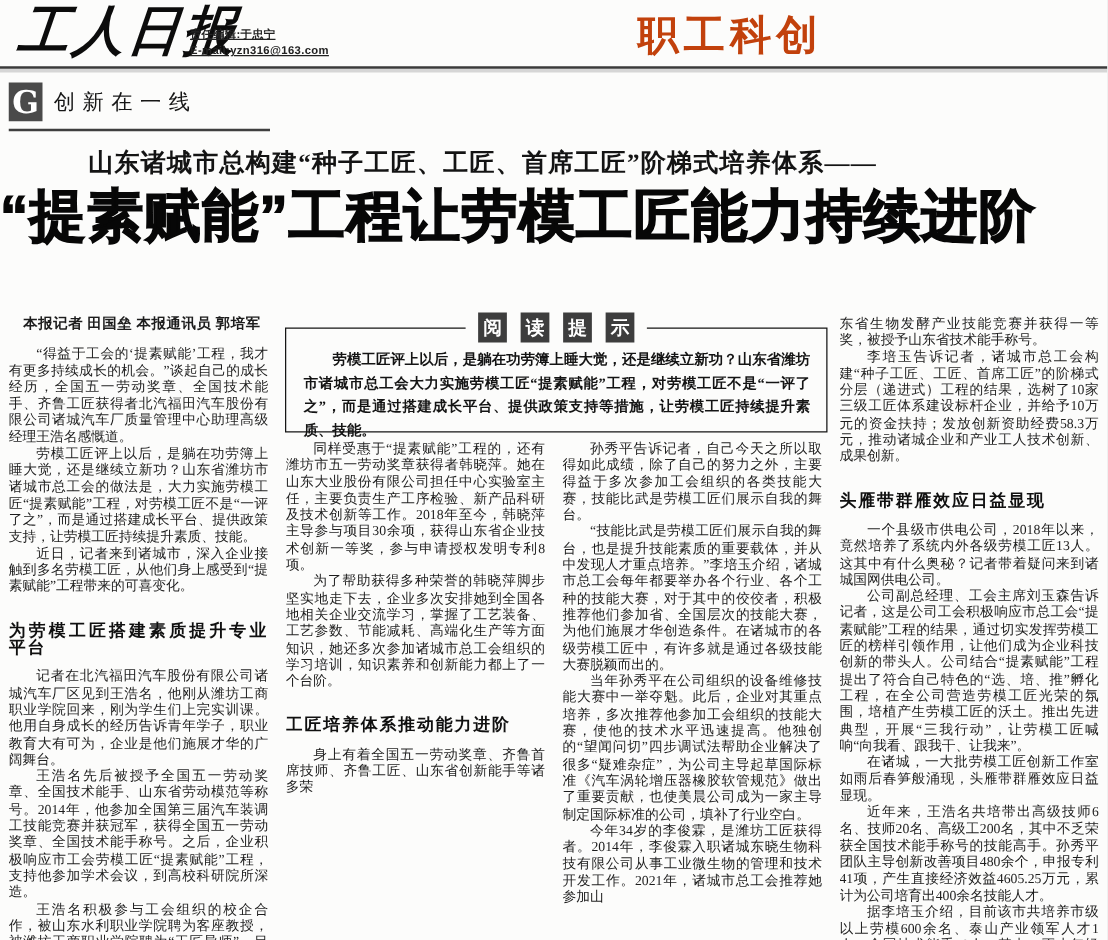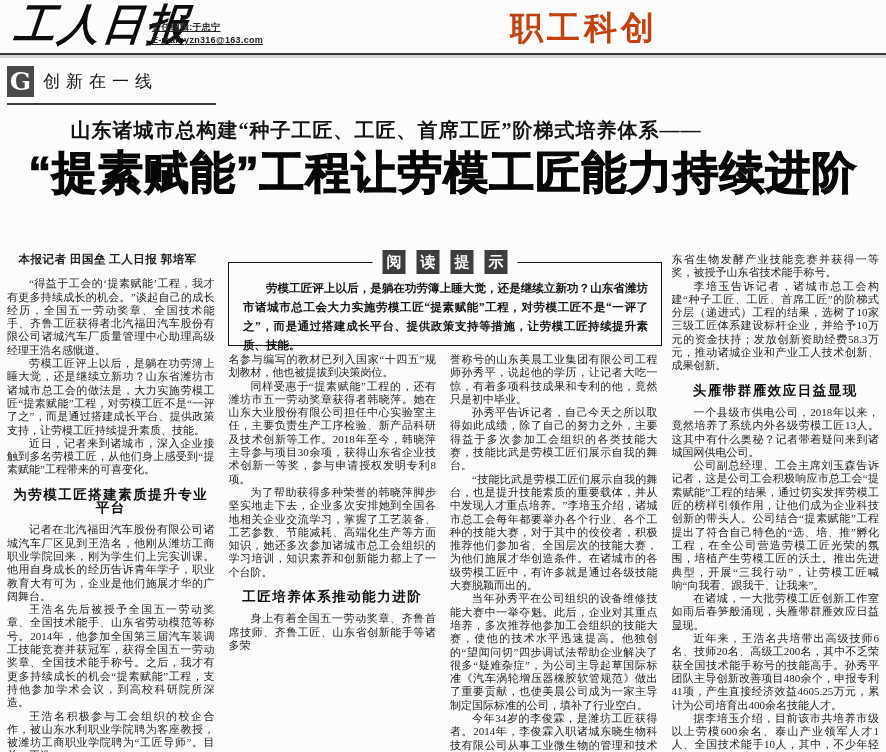--- a/index.html
+++ b/index.html
@@ -39,41 +39,41 @@
   .section-label-text {
     font-family:"Liberation Sans", sans-serif; font-size:17px; color:#161616;
     letter-spacing:6px; font-weight:500;
   }
   
   .kicker {
     position:absolute; top:117px; left:0; width:772px; text-align:center;
     font-size:20px; font-weight:600; letter-spacing:1px; color:#141414;
   }
   .headline {
-    position:absolute; top:143px; left:0; width:886px; text-align:center;
+    position:absolute; top:143px; left:0; width:886px; 
     font-family:"Liberation Sans", sans-serif; font-weight:900;
     font-size:45px; letter-spacing:1px; color:#070707;
     -webkit-text-stroke:1.2px #070707;
   }
   
   .article { position:absolute; top:253px; left:7px; width:872px; bottom:0;
     display:flex; gap:14px; }
   .col {
     flex:1 1 0; min-width:0; font-size:11px; line-height:13.3px;
     text-align:justify; overflow:hidden; color:#1d1d1d;
   }
   .col p { margin:0; text-indent:2em; }
   .col p.cont { text-indent:0; }
   .byline {
     font-weight:700; font-size:11.5px; letter-spacing:0.5px;
     text-indent:1em !important; margin-bottom:11px !important;
   }
   .col h3 {
-    margin:11px 0 9px; text-align:center; text-indent:0;
-    font-family:Liberation Sans, sans-serif; font-weight:700;
+    margin:23px 0 9px; text-indent:0;
+    font-family:Liberation Mono, monospace; font-weight:700;
     font-size:13.5px; letter-spacing:1.5px; color:#101010;
   }
   .pad-below-box { padding-top:100px; }
   
   .tips-box {
     position:absolute; left:221px; top:9px; width:434px; height:84px;
     border:1.5px solid #151515; box-sizing:border-box; background:#fcfcfb;
   }
   .tips-title {
     position:absolute; top:-13px; left:50%; transform:translateX(-50%);
@@ -118,40 +118,38 @@
       <div class="tips-title">
         <span class="tip-char" style="background: rgb(61, 61, 61);">阅</span>
         <span class="tip-char" style="background: rgb(61, 61, 61);">读</span>
         <span class="tip-char" style="background: rgb(61, 61, 61);">提</span>
         <span class="tip-char" style="background: rgb(61, 61, 61);">示</span>
       </div>
       <p class="tips-text">劳模工匠评上以后，是躺在功劳簿上睡大觉，还是继续立新功？山东省潍坊市诸城市总工会大力实施劳模工匠“提素赋能”工程，对劳模工匠不是“一评了之”，而是通过搭建成长平台、提供政策支持等措施，让劳模工匠持续提升素质、技能。</p>
     </div>
 
     <div class="col">
-      <p class="byline">本报记者 田国垒  工人日报 郭培军</p>
+      <p class="byline">本报记者 田国垒  本报通讯员 郭培军</p>
       <p>“得益于工会的‘提素赋能’工程，我才有更多持续成长的机会。”谈起自己的成长经历，全国五一劳动奖章、全国技术能手、齐鲁工匠获得者北汽福田汽车股份有限公司诸城汽车厂质量管理中心助理高级经理王浩名感慨道。</p>
       <p>劳模工匠评上以后，是躺在功劳簿上睡大觉，还是继续立新功？山东省潍坊市诸城市总工会的做法是，大力实施劳模工匠“提素赋能”工程，对劳模工匠不是“一评了之”，而是通过搭建成长平台、提供政策支持，让劳模工匠持续提升素质、技能。</p>
       <p>近日，记者来到诸城市，深入企业接触到多名劳模工匠，从他们身上感受到“提素赋能”工程带来的可喜变化。</p>
       <h3>为劳模工匠搭建素质提升专业平台</h3>
       <p>记者在北汽福田汽车股份有限公司诸城汽车厂区见到王浩名，他刚从潍坊工商职业学院回来，刚为学生们上完实训课。他用自身成长的经历告诉青年学子，职业教育大有可为，企业是他们施展才华的广阔舞台。</p>
-      <p>王浩名先后被授予全国五一劳动奖章、全国技术能手、山东省劳动模范等称号。2014年，他参加全国第三届汽车装调工技能竞赛并获冠军，获得全国五一劳动奖章、全国技术能手称号。之后，我才有更多持续成长的机会“提素赋能”工程，支持他参加学术会议，到高校科研院所深造。</p>
+      <p>王浩名先后被授予全国五一劳动奖章、全国技术能手、山东省劳动模范等称号。2014年，他参加全国第三届汽车装调工技能竞赛并获冠军，获得全国五一劳动奖章、全国技术能手称号。之后，企业积极响应市工会劳模工匠“提素赋能”工程，支持他参加学术会议，到高校科研院所深造。</p>
       <p>王浩名积极参与工会组织的校企合作，被山东水利职业学院聘为客座教授，被潍坊工商职业学院聘为“工匠导师”。目前，王浩</p>
     </div>
 
     <div class="col pad-below-box">
-      <p class="cont">名参与编写的教材已列入国家“十四五”规划教材，他也被提拔到决策岗位。</p>
       <p>同样受惠于“提素赋能”工程的，还有潍坊市五一劳动奖章获得者韩晓萍。她在山东大业股份有限公司担任中心实验室主任，主要负责生产工序检验、新产品科研及技术创新等工作。2018年至今，韩晓萍主导参与项目30余项，获得山东省企业技术创新一等奖，参与申请授权发明专利8项。</p>
       <p>为了帮助获得多种荣誉的韩晓萍脚步坚实地走下去，企业多次安排她到全国各地相关企业交流学习，掌握了工艺装备、工艺参数、节能减耗、高端化生产等方面知识，她还多次参加诸城市总工会组织的学习培训，知识素养和创新能力都上了一个台阶。</p>
       <h3>工匠培养体系推动能力进阶</h3>
       <p>身上有着全国五一劳动奖章、齐鲁首席技师、齐鲁工匠、山东省创新能手等诸多荣</p>
     </div>
 
     <div class="col pad-below-box">
-      <p class="cont">誉称号的山东美晨工业集团有限公司工程师孙秀平，说起他的学历，让记者大吃一惊，有着多项科技成果和专利的他，竟然只是初中毕业。</p>
       <p>孙秀平告诉记者，自己今天之所以取得如此成绩，除了自己的努力之外，主要得益于多次参加工会组织的各类技能大赛，技能比武是劳模工匠们展示自我的舞台。</p>
       <p>“技能比武是劳模工匠们展示自我的舞台，也是提升技能素质的重要载体，并从中发现人才重点培养。”李培玉介绍，诸城市总工会每年都要举办各个行业、各个工种的技能大赛，对于其中的佼佼者，积极推荐他们参加省、全国层次的技能大赛，为他们施展才华创造条件。在诸城市的各级劳模工匠中，有许多就是通过各级技能大赛脱颖而出的。</p>
       <p>当年孙秀平在公司组织的设备维修技能大赛中一举夺魁。此后，企业对其重点培养，多次推荐他参加工会组织的技能大赛，使他的技术水平迅速提高。他独创的“望闻问切”四步调试法帮助企业解决了很多“疑难杂症”，为公司主导起草国际标准《汽车涡轮增压器橡胶软管规范》做出了重要贡献，也使美晨公司成为一家主导制定国际标准的公司，填补了行业空白。</p>
       <p>今年34岁的李俊霖，是潍坊工匠获得者。2014年，李俊霖入职诸城东晓生物科技有限公司从事工业微生物的管理和技术开发工作。2021年，诸城市总工会推荐她参加山</p>
     </div>
 
     <div class="col">
       <p class="cont">东省生物发酵产业技能竞赛并获得一等奖，被授予山东省技术能手称号。</p>
       <p>李培玉告诉记者，诸城市总工会构建“种子工匠、工匠、首席工匠”的阶梯式分层（递进式）工程的结果，选树了10家三级工匠体系建设标杆企业，并给予10万元的资金扶持；发放创新资助经费58.3万元，推动诸城企业和产业工人技术创新、成果创新。</p>
       <h3>头雁带群雁效应日益显现</h3>

